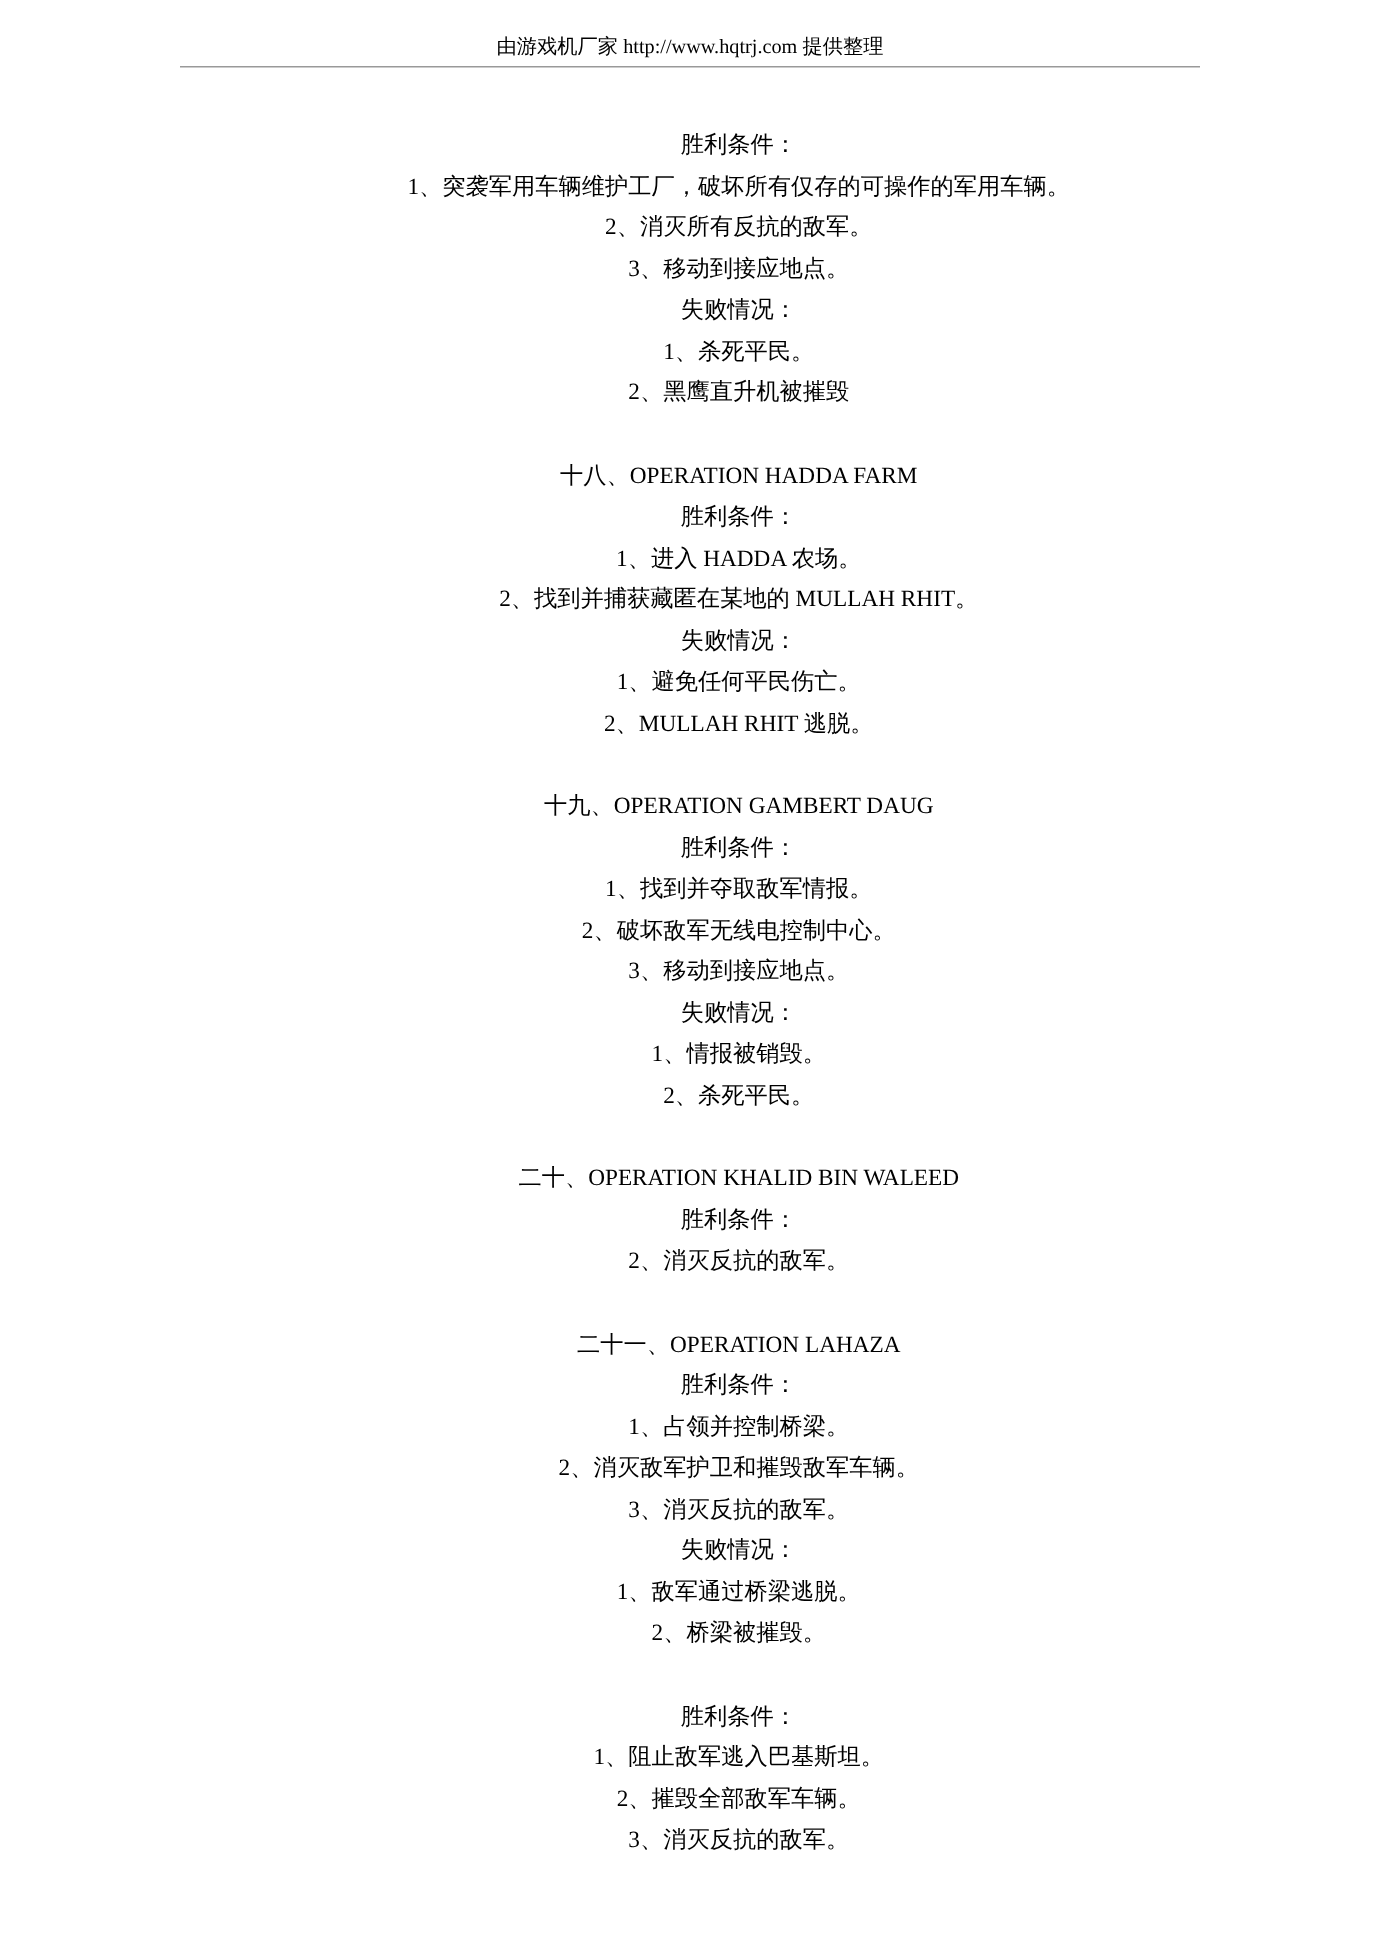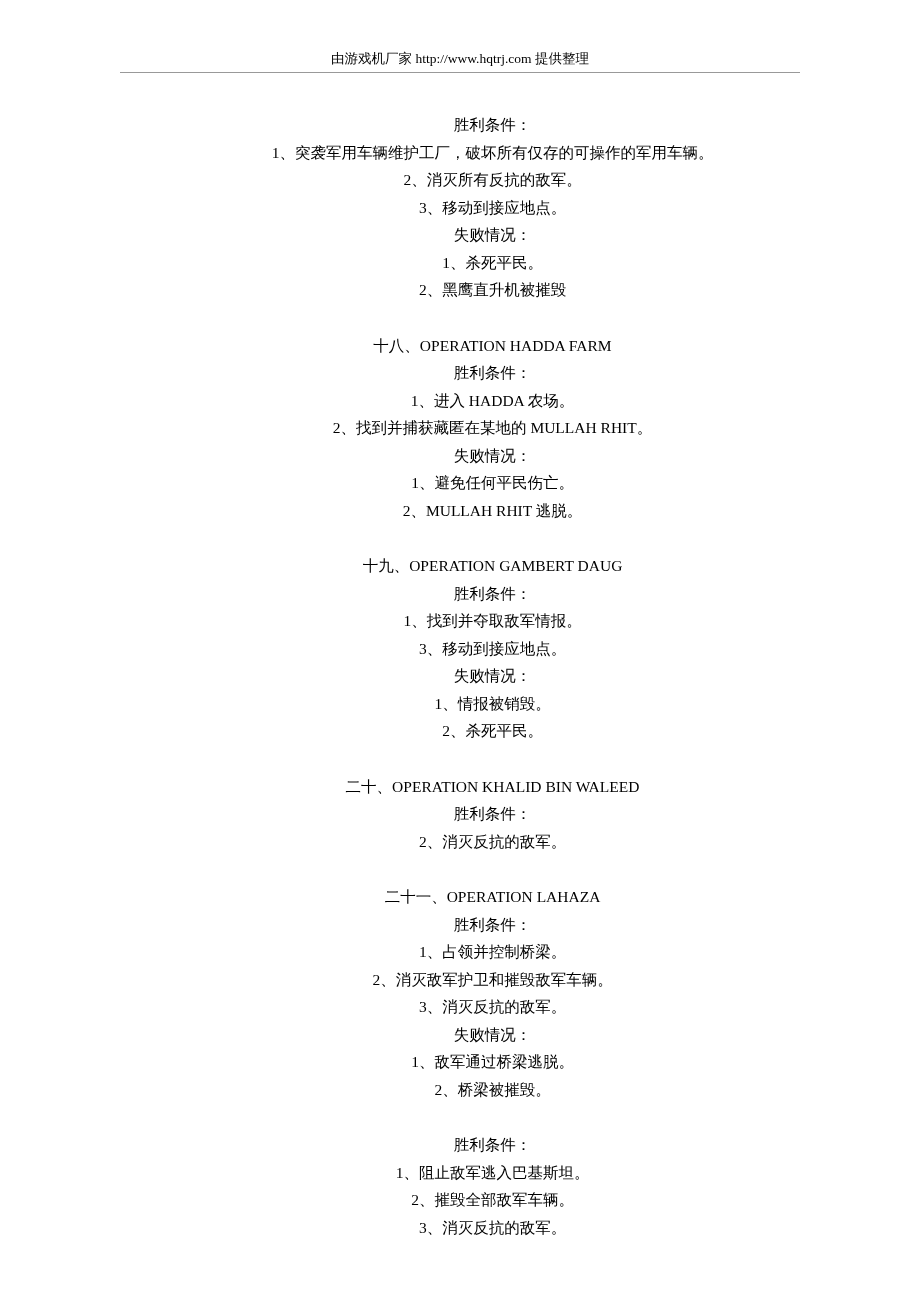--- a/index.html
+++ b/index.html
@@ -11,21 +11,21 @@
       width: 920px;
       height: 1302px;
       background: #ffffff;
       font-family: "SimSun", "宋体", serif;
       font-size: 15.5px;
       color: #000000;
       position: relative;
     }
     .header {
       text-align: center;
-      padding-top: 50px;
+      padding-top: 22px;
       font-size: 13.5px;
       color: #000000;
     }
     .header-underline {
       margin: 4px auto 0;
       width: 680px;
       border-bottom: 1px solid #999999;
     }
     .content {
       padding-left: 165px;
@@ -67,20 +67,21 @@
     <div class="line">2、找到并捕获藏匿在某地的 MULLAH RHIT。</div>
     <div class="line">失败情况：</div>
     <div class="line">1、避免任何平民伤亡。</div>
     <div class="line">2、MULLAH RHIT 逃脱。</div>
   </div>
 
   <div class="section">
     <div class="line">十九、OPERATION   GAMBERT   DAUG</div>
     <div class="line">胜利条件：</div>
     <div class="line">1、找到并夺取敌军情报。</div>
+    <div class="line">2、破坏敌军无线电控制中心。</div>
     <div class="line">3、移动到接应地点。</div>
     <div class="line">失败情况：</div>
     <div class="line">1、情报被销毁。</div>
     <div class="line">2、杀死平民。</div>
   </div>
 
   <div class="section">
     <div class="line">二十、OPERATION   KHALID   BIN   WALEED</div>
     <div class="line">胜利条件：</div>
     <div class="line">2、消灭反抗的敌军。</div>

